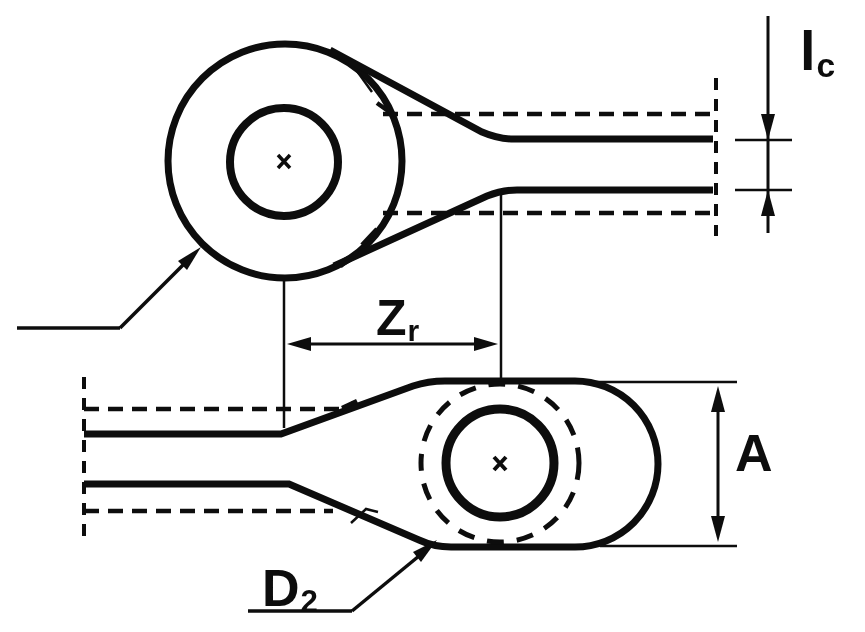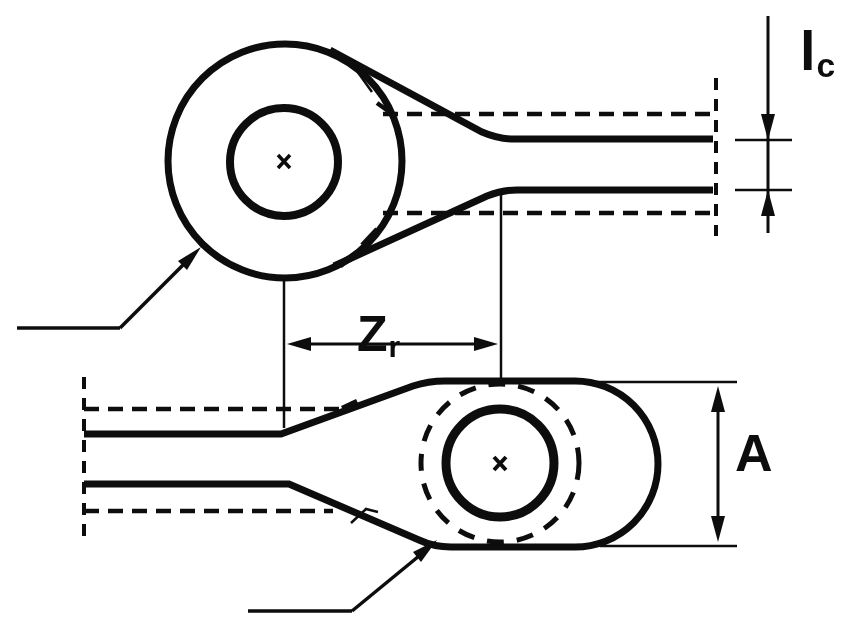--- a/index.html
+++ b/index.html
@@ -97,24 +97,27 @@
     </g>
 
     <g>
       <line x1="248" y1="611" x2="352" y2="611" stroke="currentColor" stroke-width="3.5"></line>
       <line x1="352" y1="611" x2="419" y2="556" stroke="currentColor" stroke-width="3.5"></line>
       <polygon points="437,540 421,562 413,552" fill="currentColor" stroke="none"></polygon>
     </g>
   </svg>
 
 
-  <div class="dim-label f50" style="left:357px; top:293px;margin-top:16px;">
+  <div class="dim-label f50" style="left:376px; top:293px;">
     <span>Z</span><span class="sub">r</span>
   </div>
 
+  <div class="dim-label f52" style="left:262px; top:562px;">
+    <span>D</span><span class="sub">2</span>
+  </div>
 
   <div class="dim-label f52" style="left:735px; top:427px;">
     <span>A</span>
   </div>
 
   <div class="dim-label f56" style="left:800px; top:23px;text-align:right;">
     <span>l</span><span class="sub">c</span>
   </div>
 
 </div>

